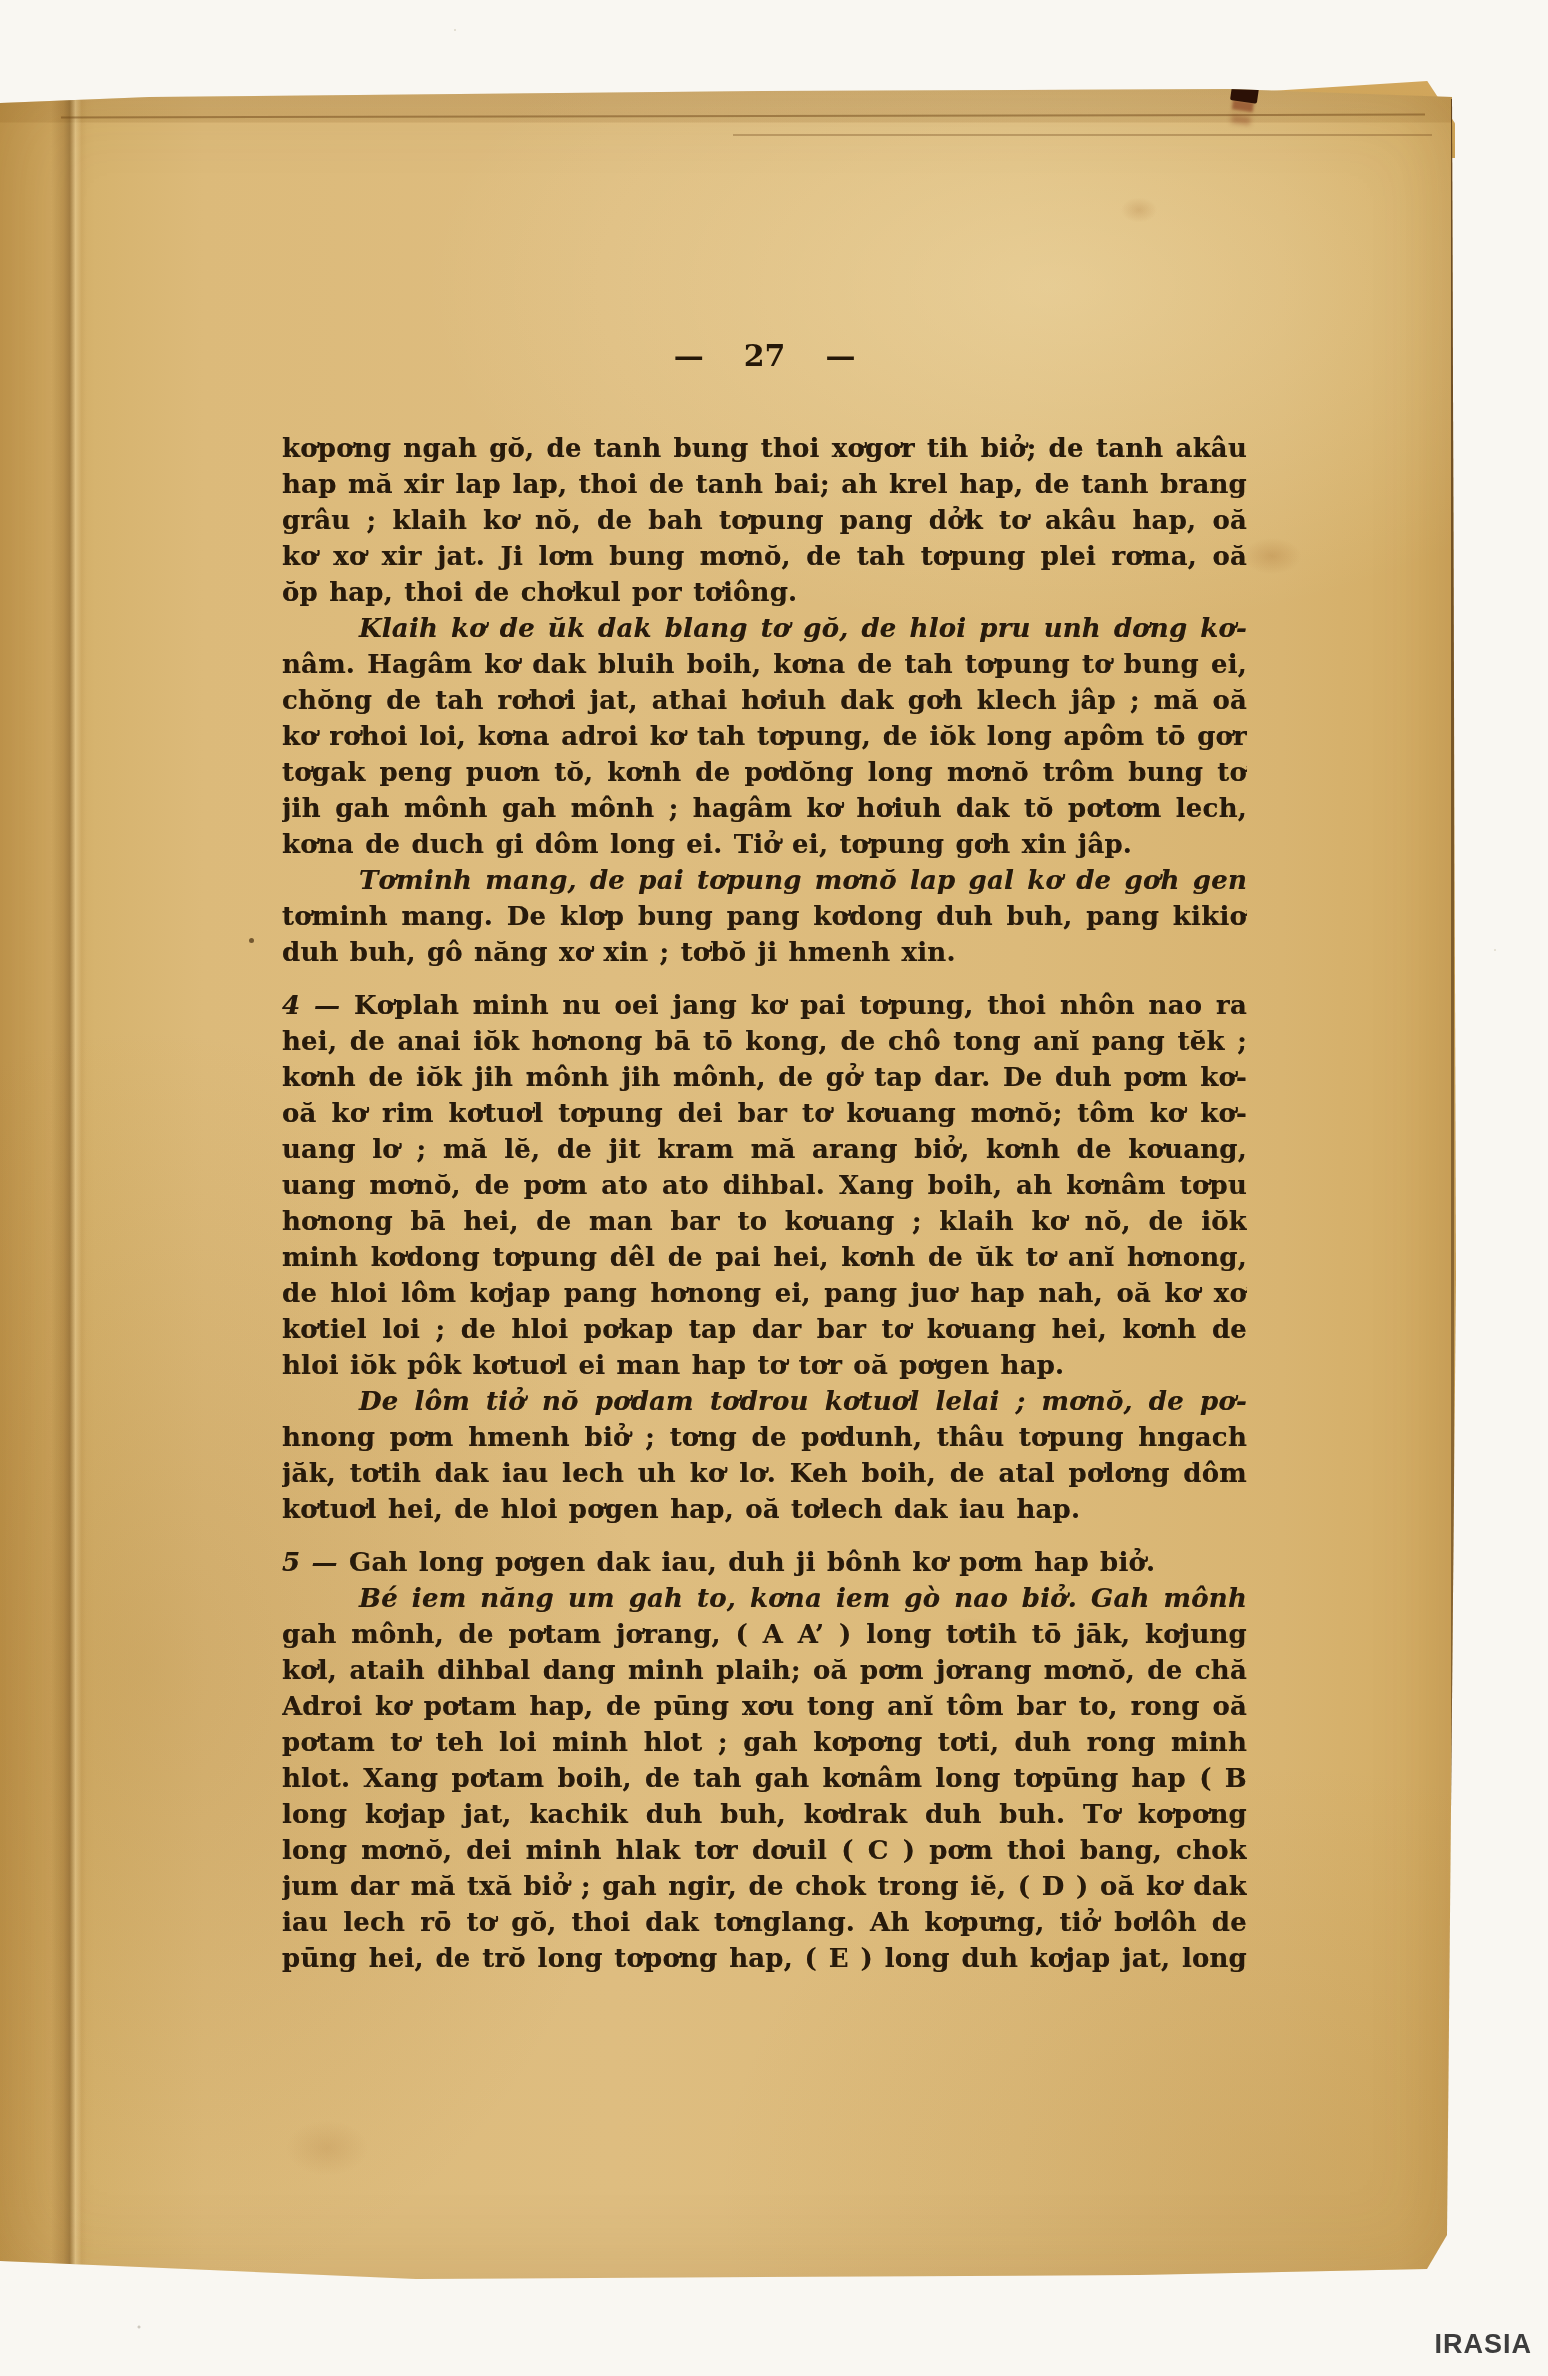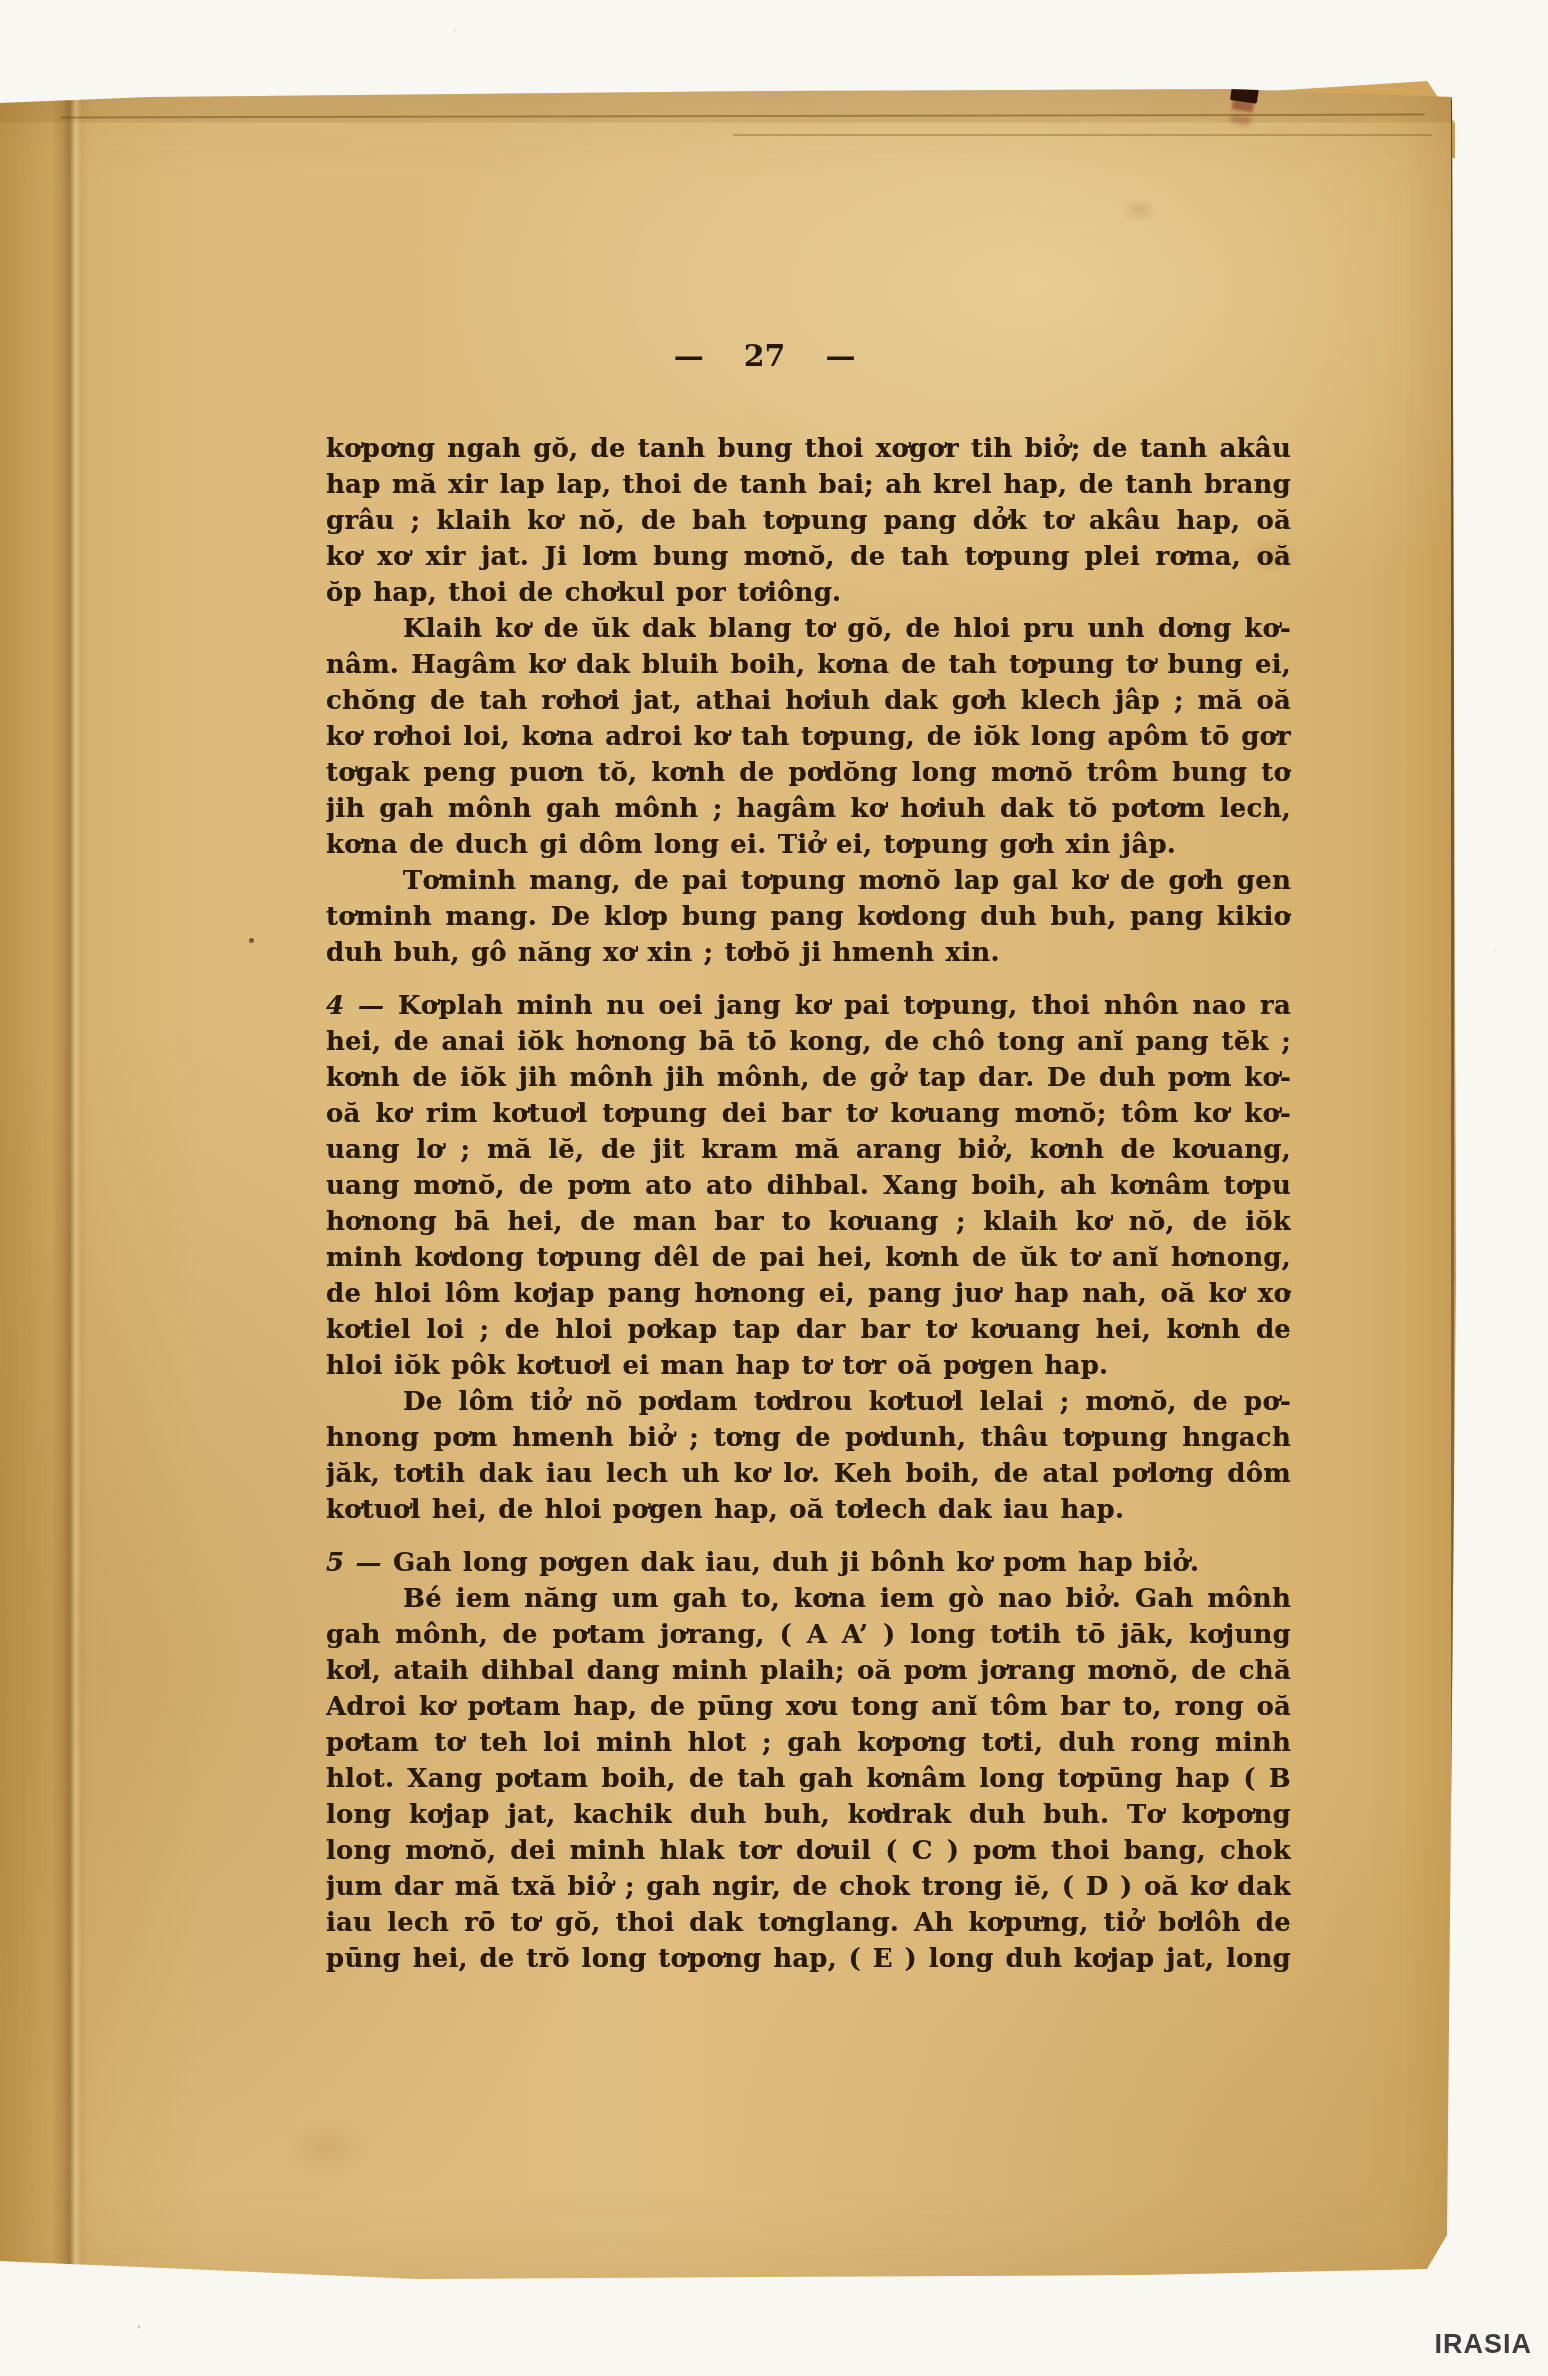--- a/index.html
+++ b/index.html
@@ -75,30 +75,29 @@
   .pagenum{
     position:absolute;left:282px;top:249px;width:965px;
     display:flex;justify-content:center;align-items:center;gap:40px;
     font-family:"DejaVu Serif", serif;font-weight:700;font-size:30px;color:#241708;
   }
   .text-block{
     position:absolute;left:282px;top:341px;width:965px;
     font-family:"DejaVu Serif", serif;font-weight:700;font-size:26px;
     color:#271a0b;letter-spacing:0.2px;word-spacing:2px;
     text-shadow:0 0 0.5px rgba(40,26,12,.55);
-    margin-left:44px;
   }
   .para{margin:0;}
   .para.gap{margin-top:17px;}
   .line{
     line-height:36px;height:36px;overflow:hidden;
     text-align:justify;text-align-last:justify;
   }
   .line.last{text-align-last:left;}
-  .line.indent{text-indent:77px;}
+  .line.indent{text-indent:77px;font-style:italic;}
   .pnum{font-style:italic;}
   .watermark{
     position:absolute;right:16px;top:2329px;
     font-family:"Liberation Sans", sans-serif;font-size:27px;font-weight:700;
     color:#3d3d3d;letter-spacing:1px;
   }
 </style>
 </head>
 <body>
 

